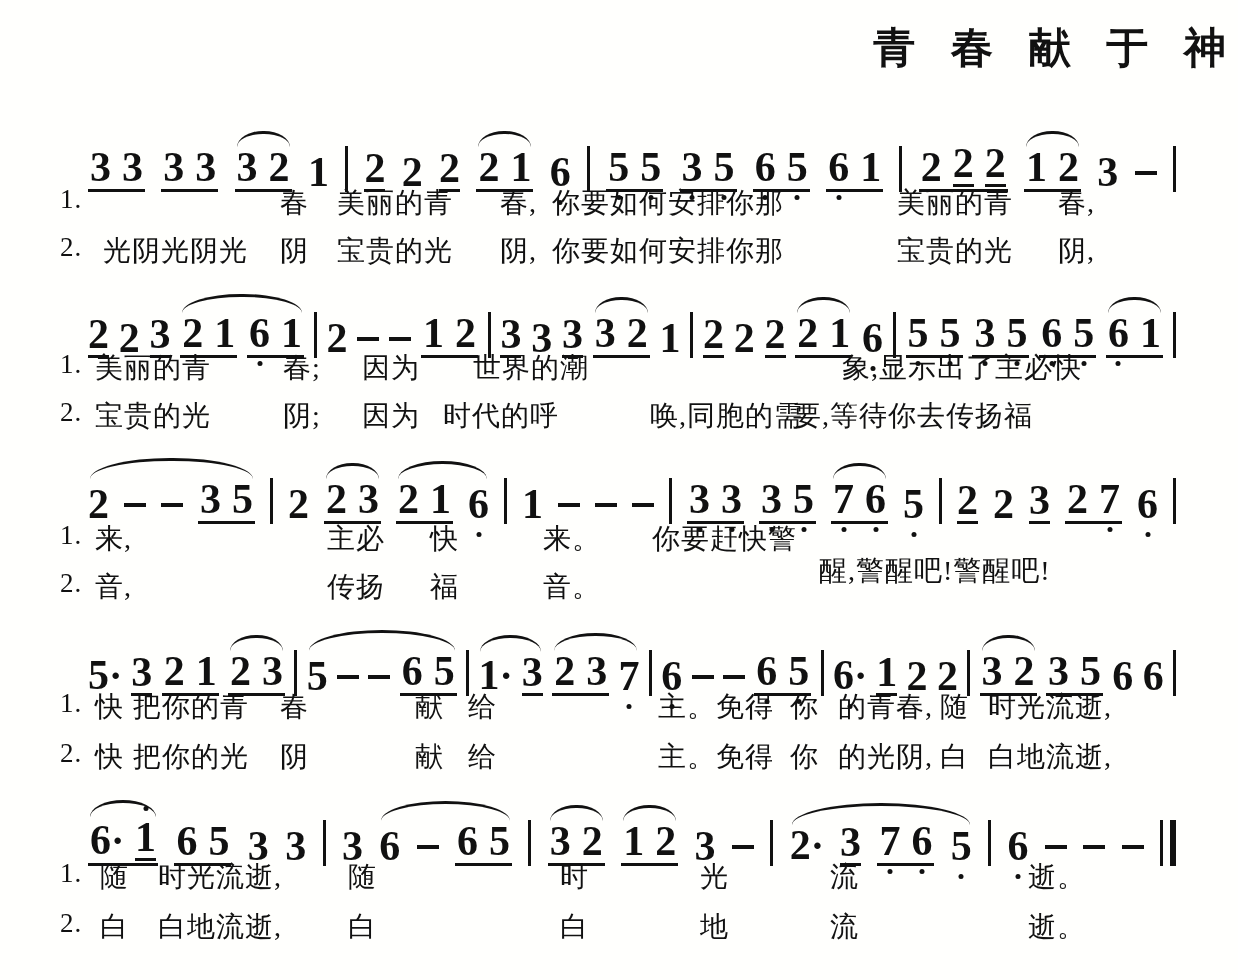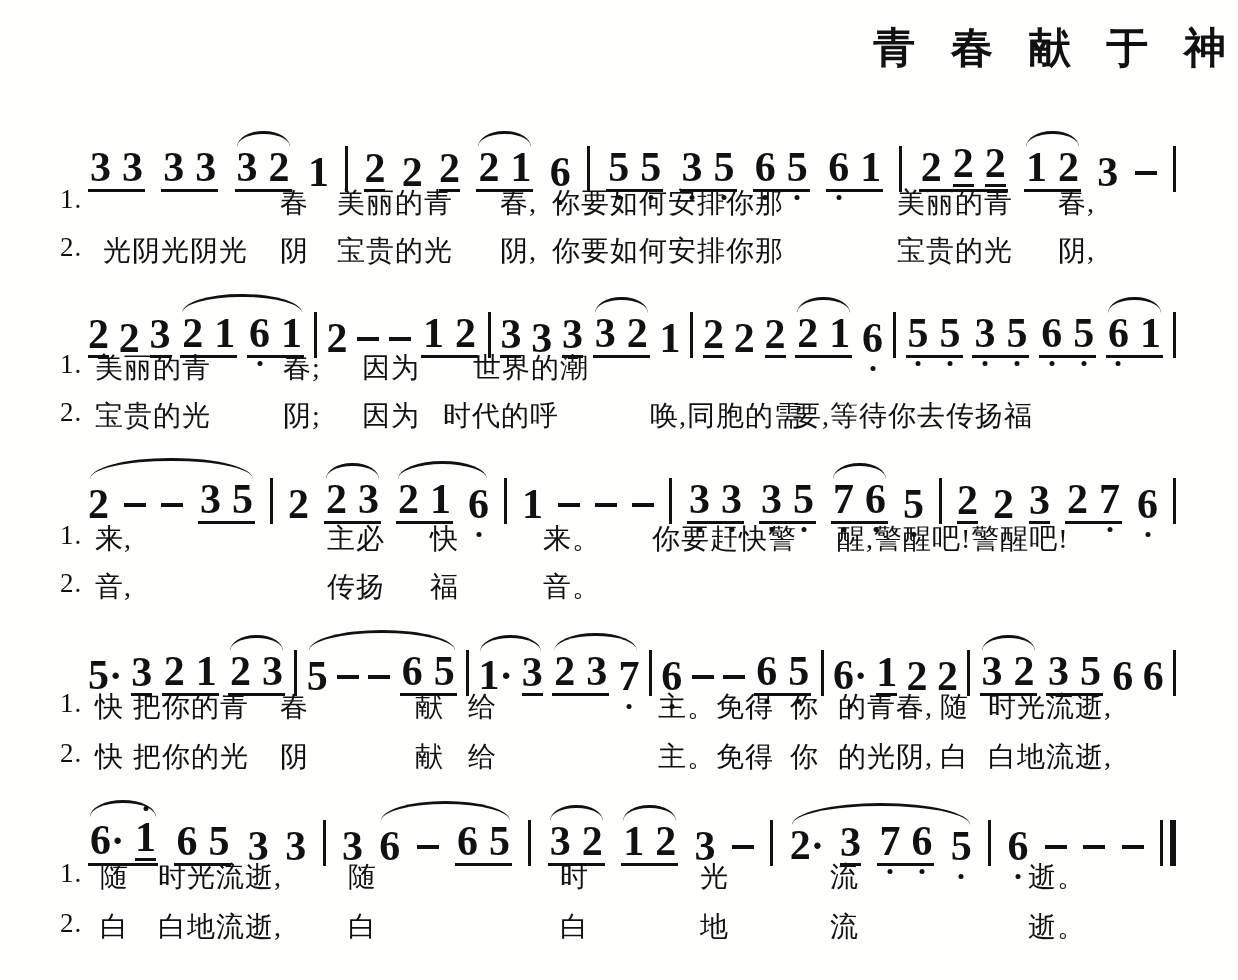--- a/index.html
+++ b/index.html
@@ -172,20 +172,21 @@
         <span class="slur" style="left: 507px; width: 53px; height: 13.4091px; top: 18.5909px;"></span>
         <span class="slur" style="left: 709px; width: 53px; height: 13.4091px; top: 18.5909px;"></span>
         <span class="slur" style="left: 1020px; width: 53px; height: 13.4091px; top: 18.5909px;"></span>
       </div>
       <div class="lyric-row" style="top: 349px;">
         <span class="lyr-seg verse" style="left: 60px;">1.</span>
         <span class="lyr-seg" style="left: 95px;">美丽的青</span>
         <span class="lyr-seg" style="left: 283px;">春;</span>
         <span class="lyr-seg" style="left: 362px;">因为</span>
         <span class="lyr-seg" style="left: 443px; margin-left: 30px;">世界的潮</span>
+        <span class="lyr-seg" style="left: 842px;">象,显示出了主必快</span>
       </div>
       <div class="lyric-row" style="top: 397px;">
         <span class="lyr-seg verse" style="left: 60px;">2.</span>
         <span class="lyr-seg" style="left: 95px;">宝贵的光</span>
         <span class="lyr-seg" style="left: 283px;">阴;</span>
         <span class="lyr-seg" style="left: 362px;">因为</span>
         <span class="lyr-seg" style="left: 443px; text-align: right;">时代的呼</span>
         <span class="lyr-seg" style="left: 650px;">唤,同胞的需</span>
         <span class="lyr-seg" style="left: 793px;">要,等待你去传扬福</span>
       </div>
@@ -242,21 +243,21 @@
         <span class="slur" style="left: 310px; width: 89px; height: 15.0455px; top: 16.9545px;"></span>
         <span class="slur" style="left: 745px; width: 53px; height: 13.4091px; top: 18.5909px;"></span>
       </div>
       <div class="lyric-row" style="top: 520px;">
         <span class="lyr-seg verse" style="left: 60px;">1.</span>
         <span class="lyr-seg" style="left: 95px;">来,</span>
         <span class="lyr-seg" style="left: 327px;">主必</span>
         <span class="lyr-seg" style="left: 430px;">快</span>
         <span class="lyr-seg" style="left: 543px;">来。</span>
         <span class="lyr-seg" style="left: 652px;">你要赶快警</span>
-        <span class="lyr-seg" style="left: 837px;">醒,警醒吧!警醒吧!</span>
+        <span class="lyr-seg" style="left: 819px; margin-top: 32px;">醒,警醒吧!警醒吧!</span>
       </div>
       <div class="lyric-row" style="top: 568px;">
         <span class="lyr-seg verse" style="left: 60px;">2.</span>
         <span class="lyr-seg" style="left: 95px;">音,</span>
         <span class="lyr-seg" style="left: 327px;">传扬</span>
         <span class="lyr-seg" style="left: 430px;">福</span>
         <span class="lyr-seg" style="left: 543px;">音。</span>
       </div>
       <div class="notes-row" style="top: 616px;">
         <span class="note"><span class="digit">5</span><span class="aug">·</span></span>

